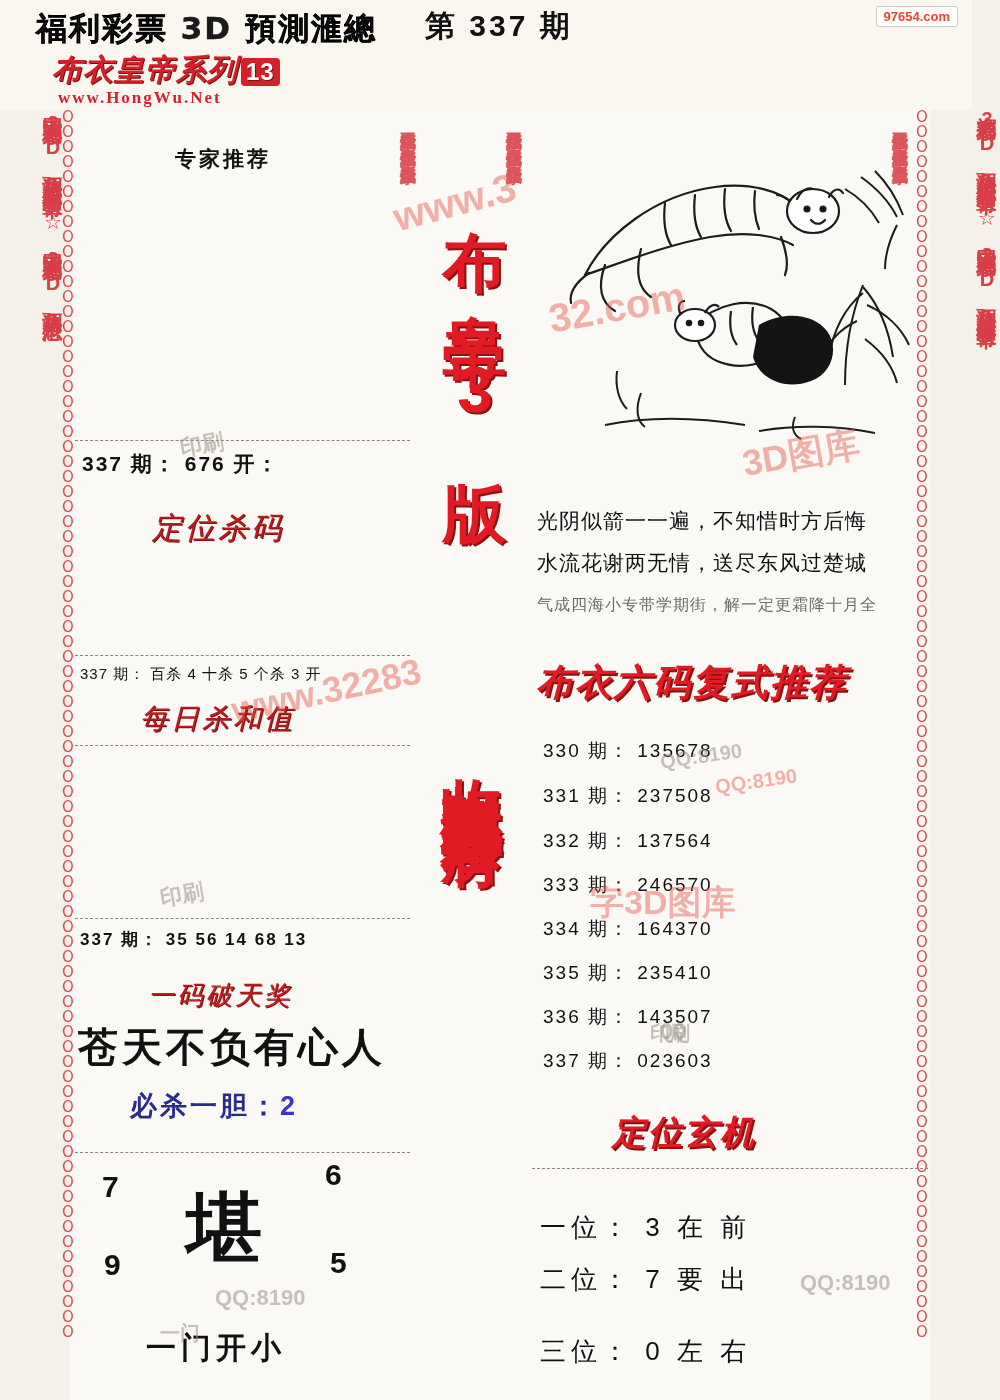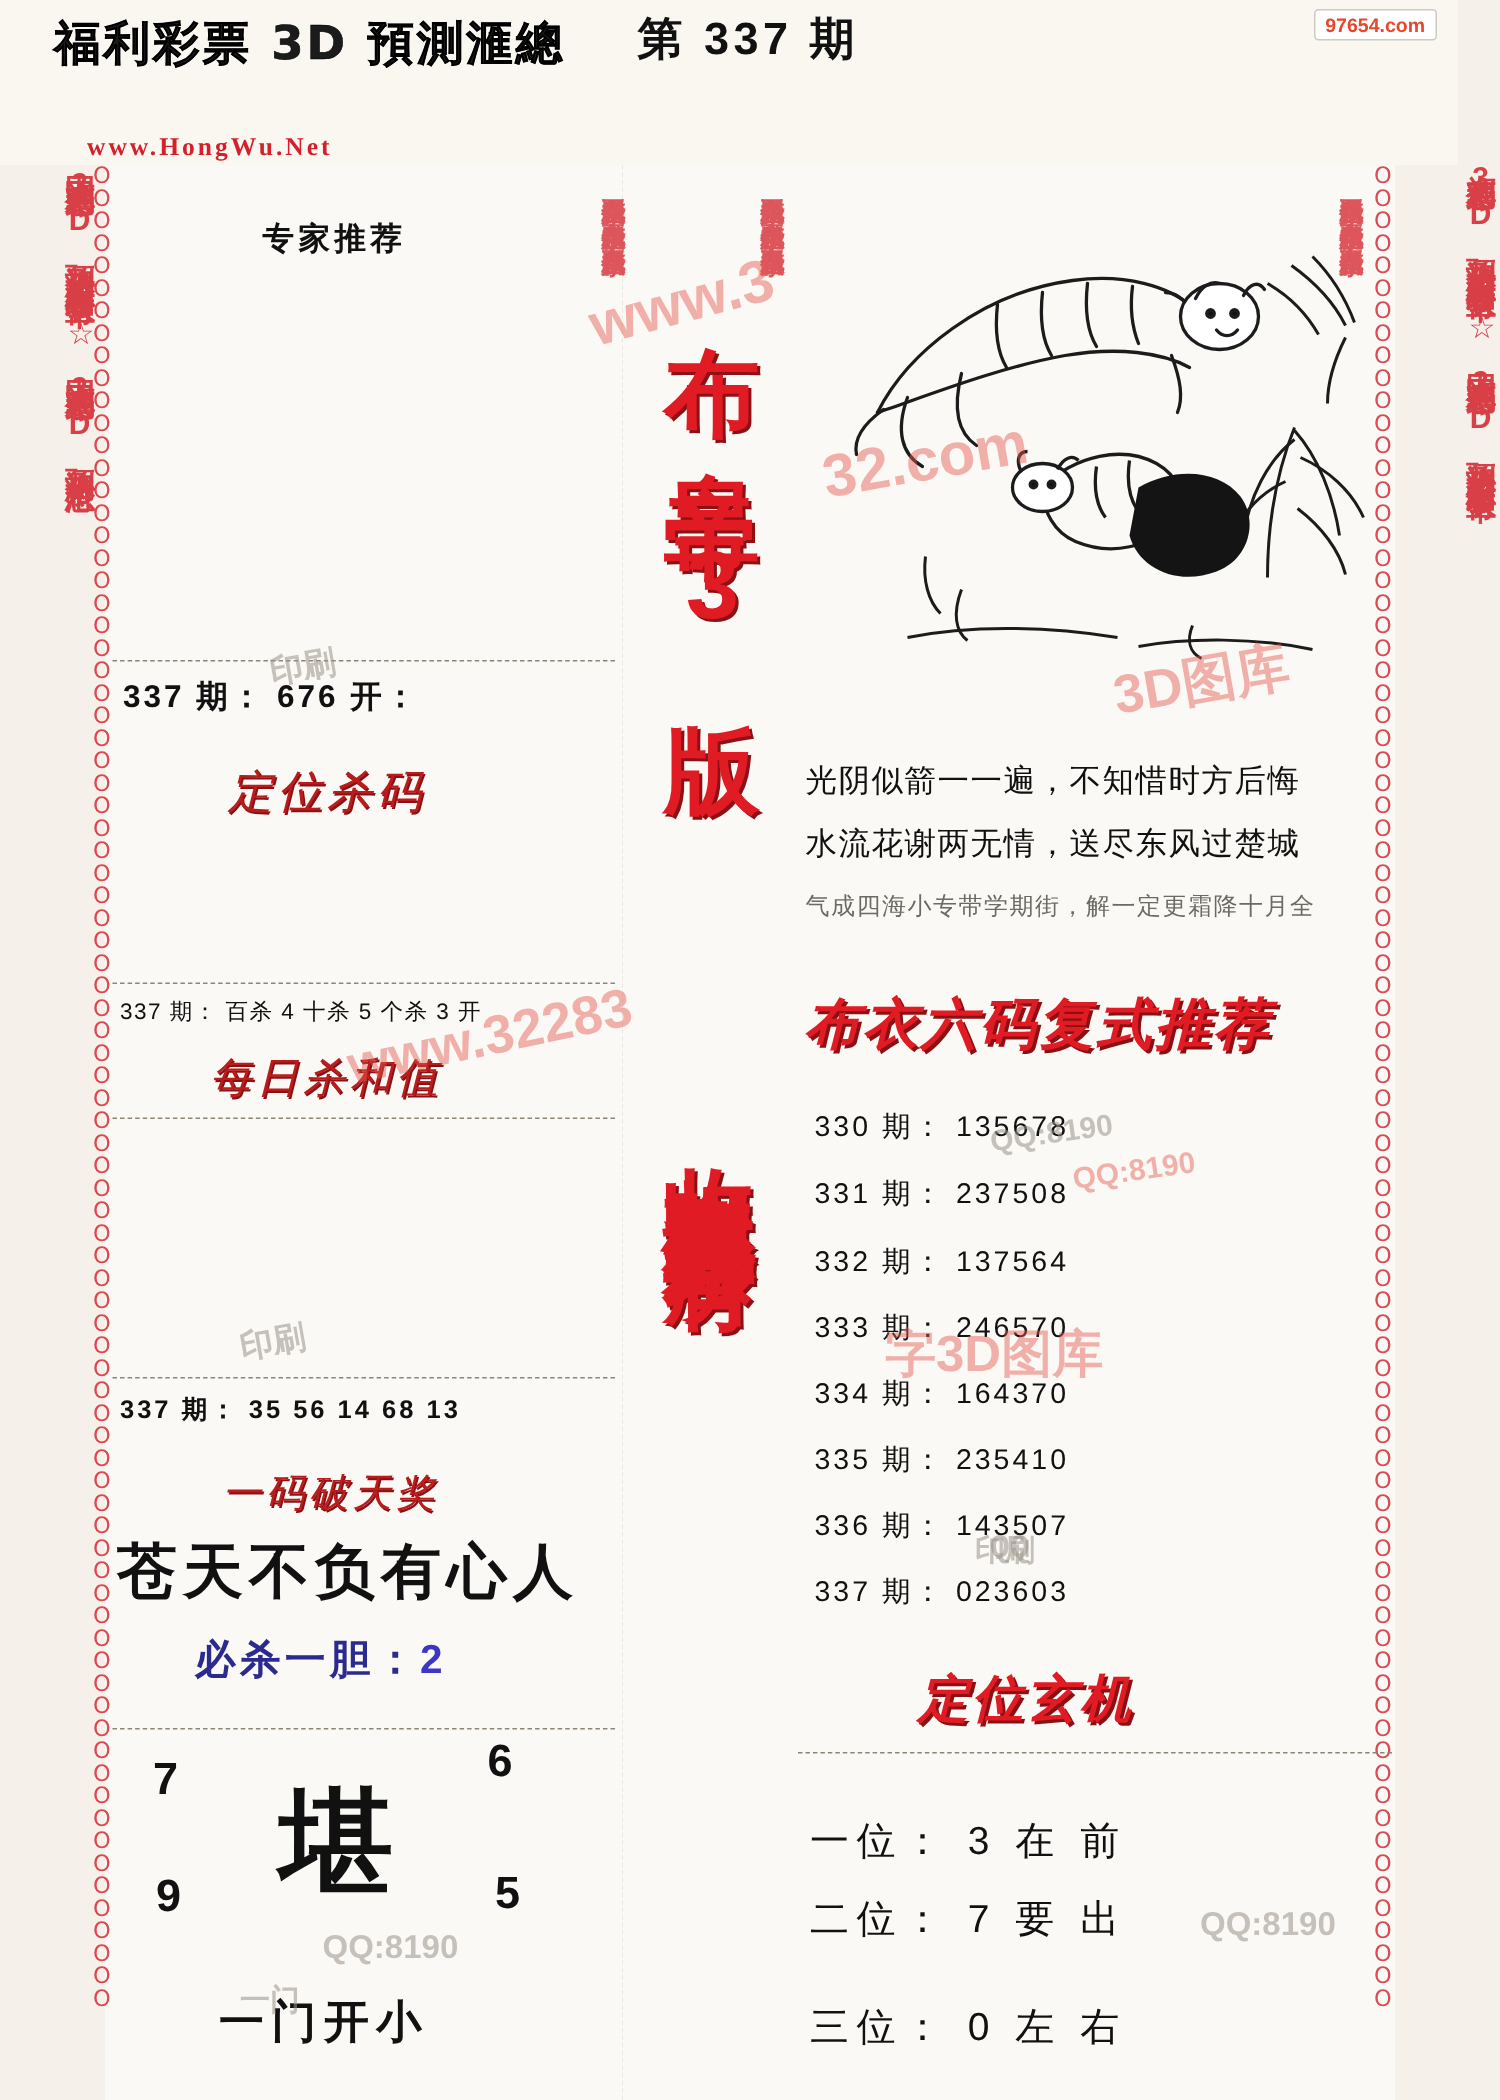--- a/index.html
+++ b/index.html
@@ -128,20 +128,23 @@
   .wm-red{position:absolute;color:#e45a4e;opacity:.45;font-weight:bold;pointer-events:none;}
 </style>
 </head>
 <body>
 
 <div class="page">
 
   <div class="header">
     <div class="title-main">福利彩票 3D 預測滙總</div>
     <div class="issue-no">第 337 期</div>
+    <div class="brand-cn">
+      <span>布衣皇帝系列</span><span class="brand-badge">13</span>
+    </div>
     <div class="brand-url">www.HongWu.Net</div>
     <div class="watermark-badge">97654.com</div>
   </div>
 
   <div class="panel" id="left-panel"></div>
   <div class="panel" id="mid-panel"></div>
   <div class="panel" id="right-panel"></div>
 
   <div class="side-text" id="side-left">中国福利彩票3D预测分析总汇原创布衣皇帝☆☆中国福利彩票3D预测分析总汇</div>
   <div class="side-text" id="side-right">福利彩票3D预测分析总汇原创布衣皇帝☆☆中国福利彩票3D预测分析总汇创布衣皇帝</div>

